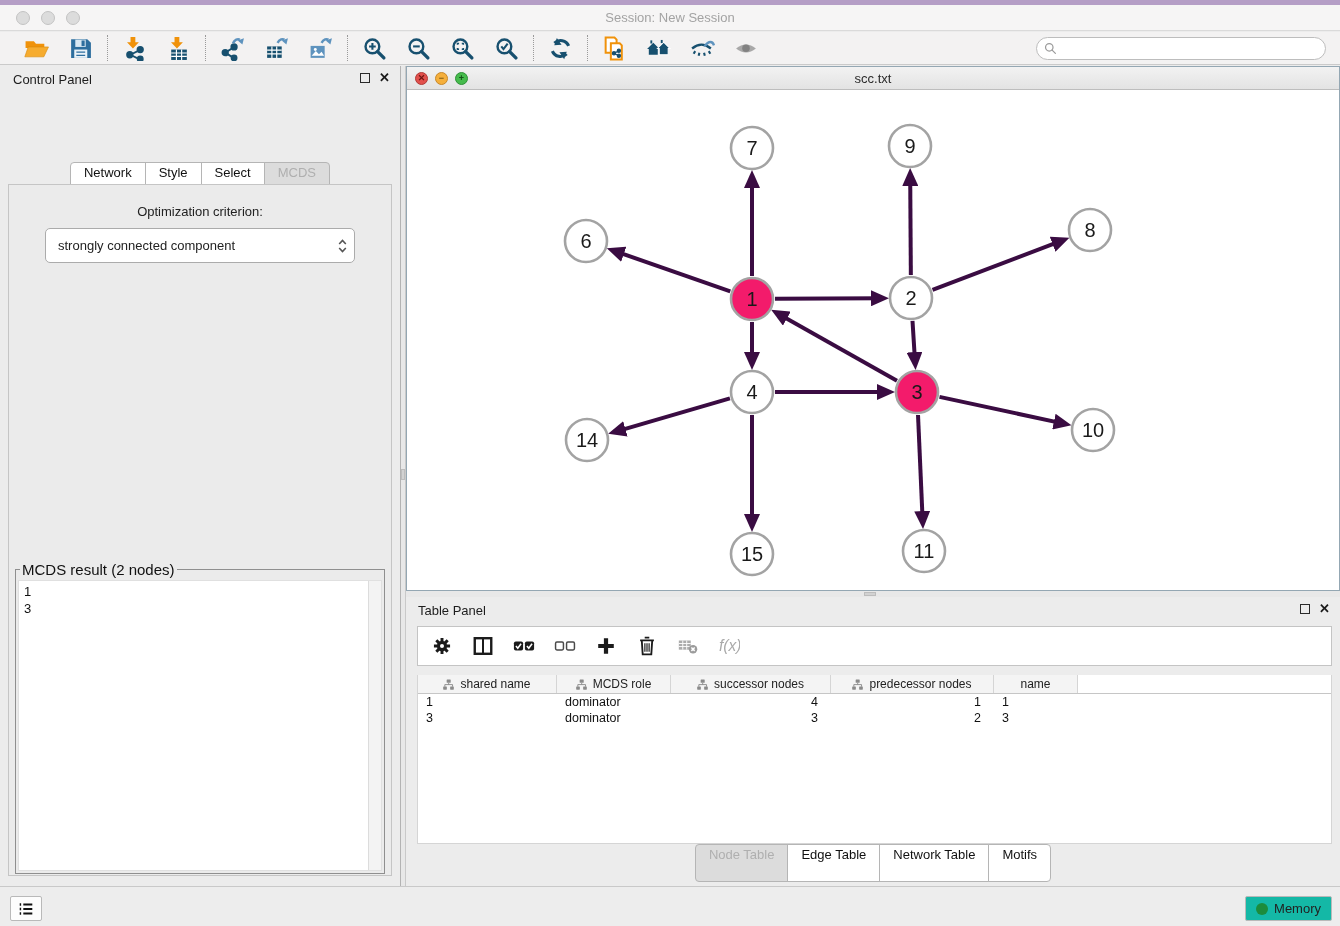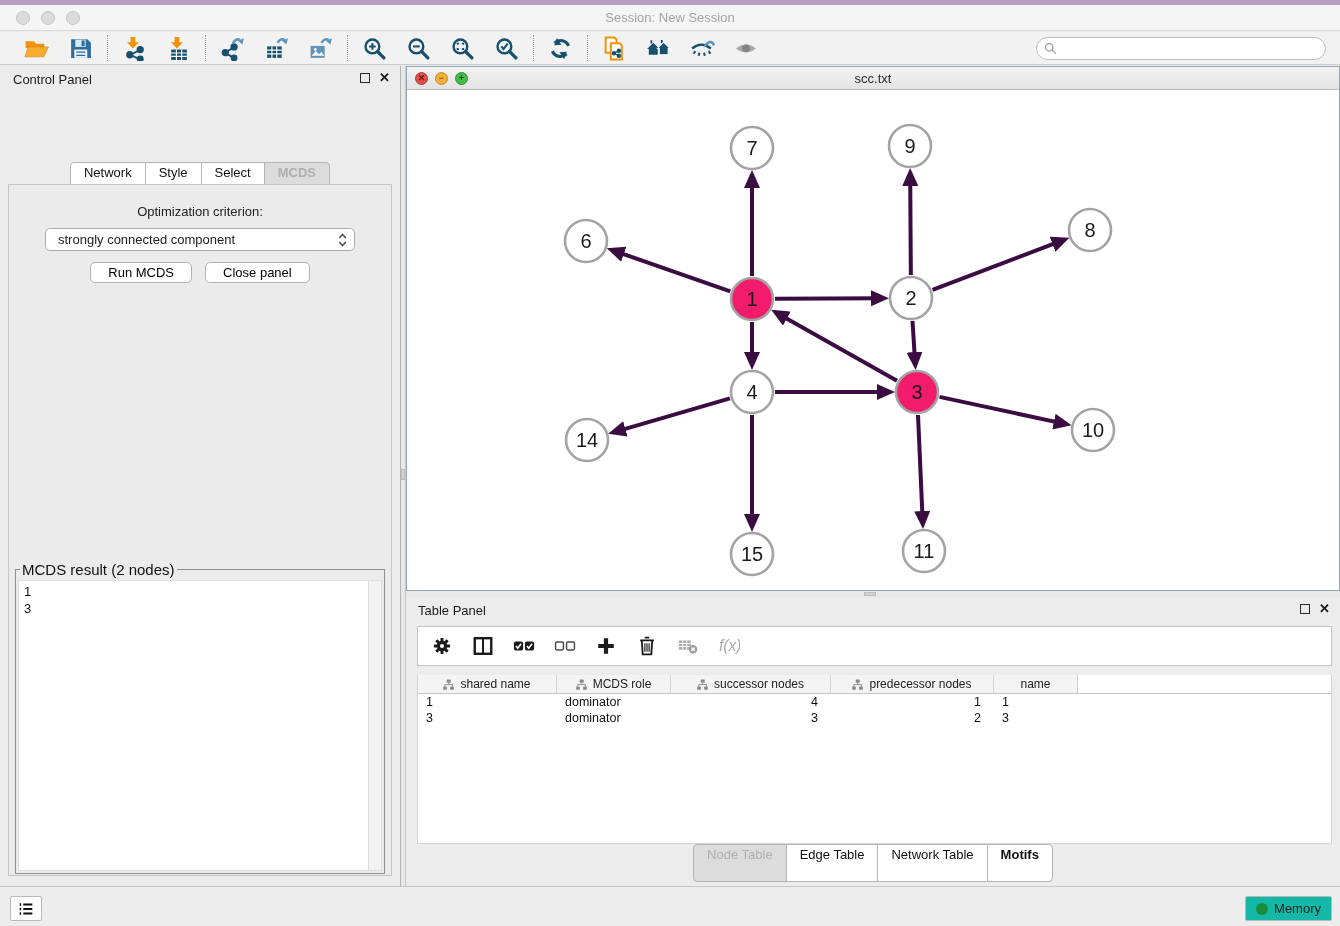--- a/index.html
+++ b/index.html
@@ -32,26 +32,26 @@
   .panel-head { position:relative; height:28px; }
   .panel-title { position:absolute; left:13px; top:6px; font-size:13px; color:#1d1d1d; }
   .panel-icons { position:absolute; right:10px; top:6px; display:flex; gap:9px; align-items:center; }
   .ico-float { width:10px; height:10px; border:1.6px solid #2a2a2a; display:inline-block; }
   .ico-close { font-size:13px; font-weight:bold; color:#1a1a1a; line-height:12px; }
 
   .tabs-row { position:absolute; left:0; right:0; display:flex; justify-content:center; }
   .cp-tabs { top:96px; }
   .tab { background:#fff; border:1px solid #B5B5B5; margin-left:-1px; padding:2px 13px 19px; font-size:13px; color:#111; cursor:pointer; }
   .tab:first-child { border-radius:4px 0 0 4px; margin-left:0; }
-  .tab:last-child { border-radius:0 4px 4px 0;font-weight:bold; }
+  .tab:last-child { border-radius:0 4px 4px 0; }
   .tab.selected { background:#DCDCDC; color:#AFAFAF; }
 
   .cp-content { position:absolute; left:8px; right:8px; top:118px; bottom:10px; background:#EBEBEB; border:1px solid #C5C5C5; }
   .opt-label { text-align:center; margin-top:19px; font-size:13px; }
-  .criterion-select { width:310px; height:23px; margin:9px auto 0; background:#fff; border:1px solid #ABABAB; border-radius:5px; display:flex; align-items:center; padding:0 7px 0 12px; cursor:pointer; }
+  .criterion-select { width:310px; height:35px; margin:9px auto 0; background:#fff; border:1px solid #ABABAB; border-radius:5px; display:flex; align-items:center; padding:0 7px 0 12px; cursor:pointer; }
   .criterion-select .val { flex:1; font-size:13px; }
   .btn-row { display:flex; justify-content:center; gap:13px; margin-top:11px; }
   .mac-btn { height:21px; background:#fff; border:1px solid #B2B2B2; border-radius:5px; padding:0 17px; font-size:13px; font-family:"Liberation Sans",sans-serif; cursor:pointer; }
 
   .result-fieldset { position:absolute; left:6px; right:6px; top:376px; bottom:1px; border:1px solid #8F8F8F; background:#EBEBEB; }
   .result-fieldset legend { font-size:15px; padding:0 2px; margin-left:4px; color:#111; }
   .result-inner { position:absolute; left:2px; right:2px; top:2px; bottom:2px; background:#fff; border:1px solid #E0E0E0; display:flex; }
   .result-lines { flex:1; padding:2px 5px; font-size:13px; line-height:17px; color:#111; }
   .result-scroll { width:13px; background:#F3F3F3; border-left:1px solid #DCDCDC; }
 
@@ -295,24 +295,20 @@
         <div class="tab selected">MCDS</div>
       </div>
     <div class="cp-content">
       <div class="opt-label">Optimization criterion:</div>
       <div class="criterion-select">
         <span class="val">strongly connected component</span>
         <svg width="9" height="14" viewBox="0 0 9 14">
           <path d="M1.2 5 L4.5 1.5 L7.8 5" fill="none" stroke="#555" stroke-width="1.6"></path>
           <path d="M1.2 9 L4.5 12.5 L7.8 9" fill="none" stroke="#555" stroke-width="1.6"></path>
         </svg>
-      </div>
-      <div class="btn-row">
-        <button class="mac-btn">Run MCDS</button>
-        <button class="mac-btn">Close panel</button>
       </div>
       <fieldset class="result-fieldset">
         <legend>MCDS result (2 nodes)</legend>
         <div class="result-inner">
           <div class="result-lines" id="result-lines">
               <div>1</div>
               <div>3</div>
             </div>
           <div class="result-scroll"></div>
         </div>

